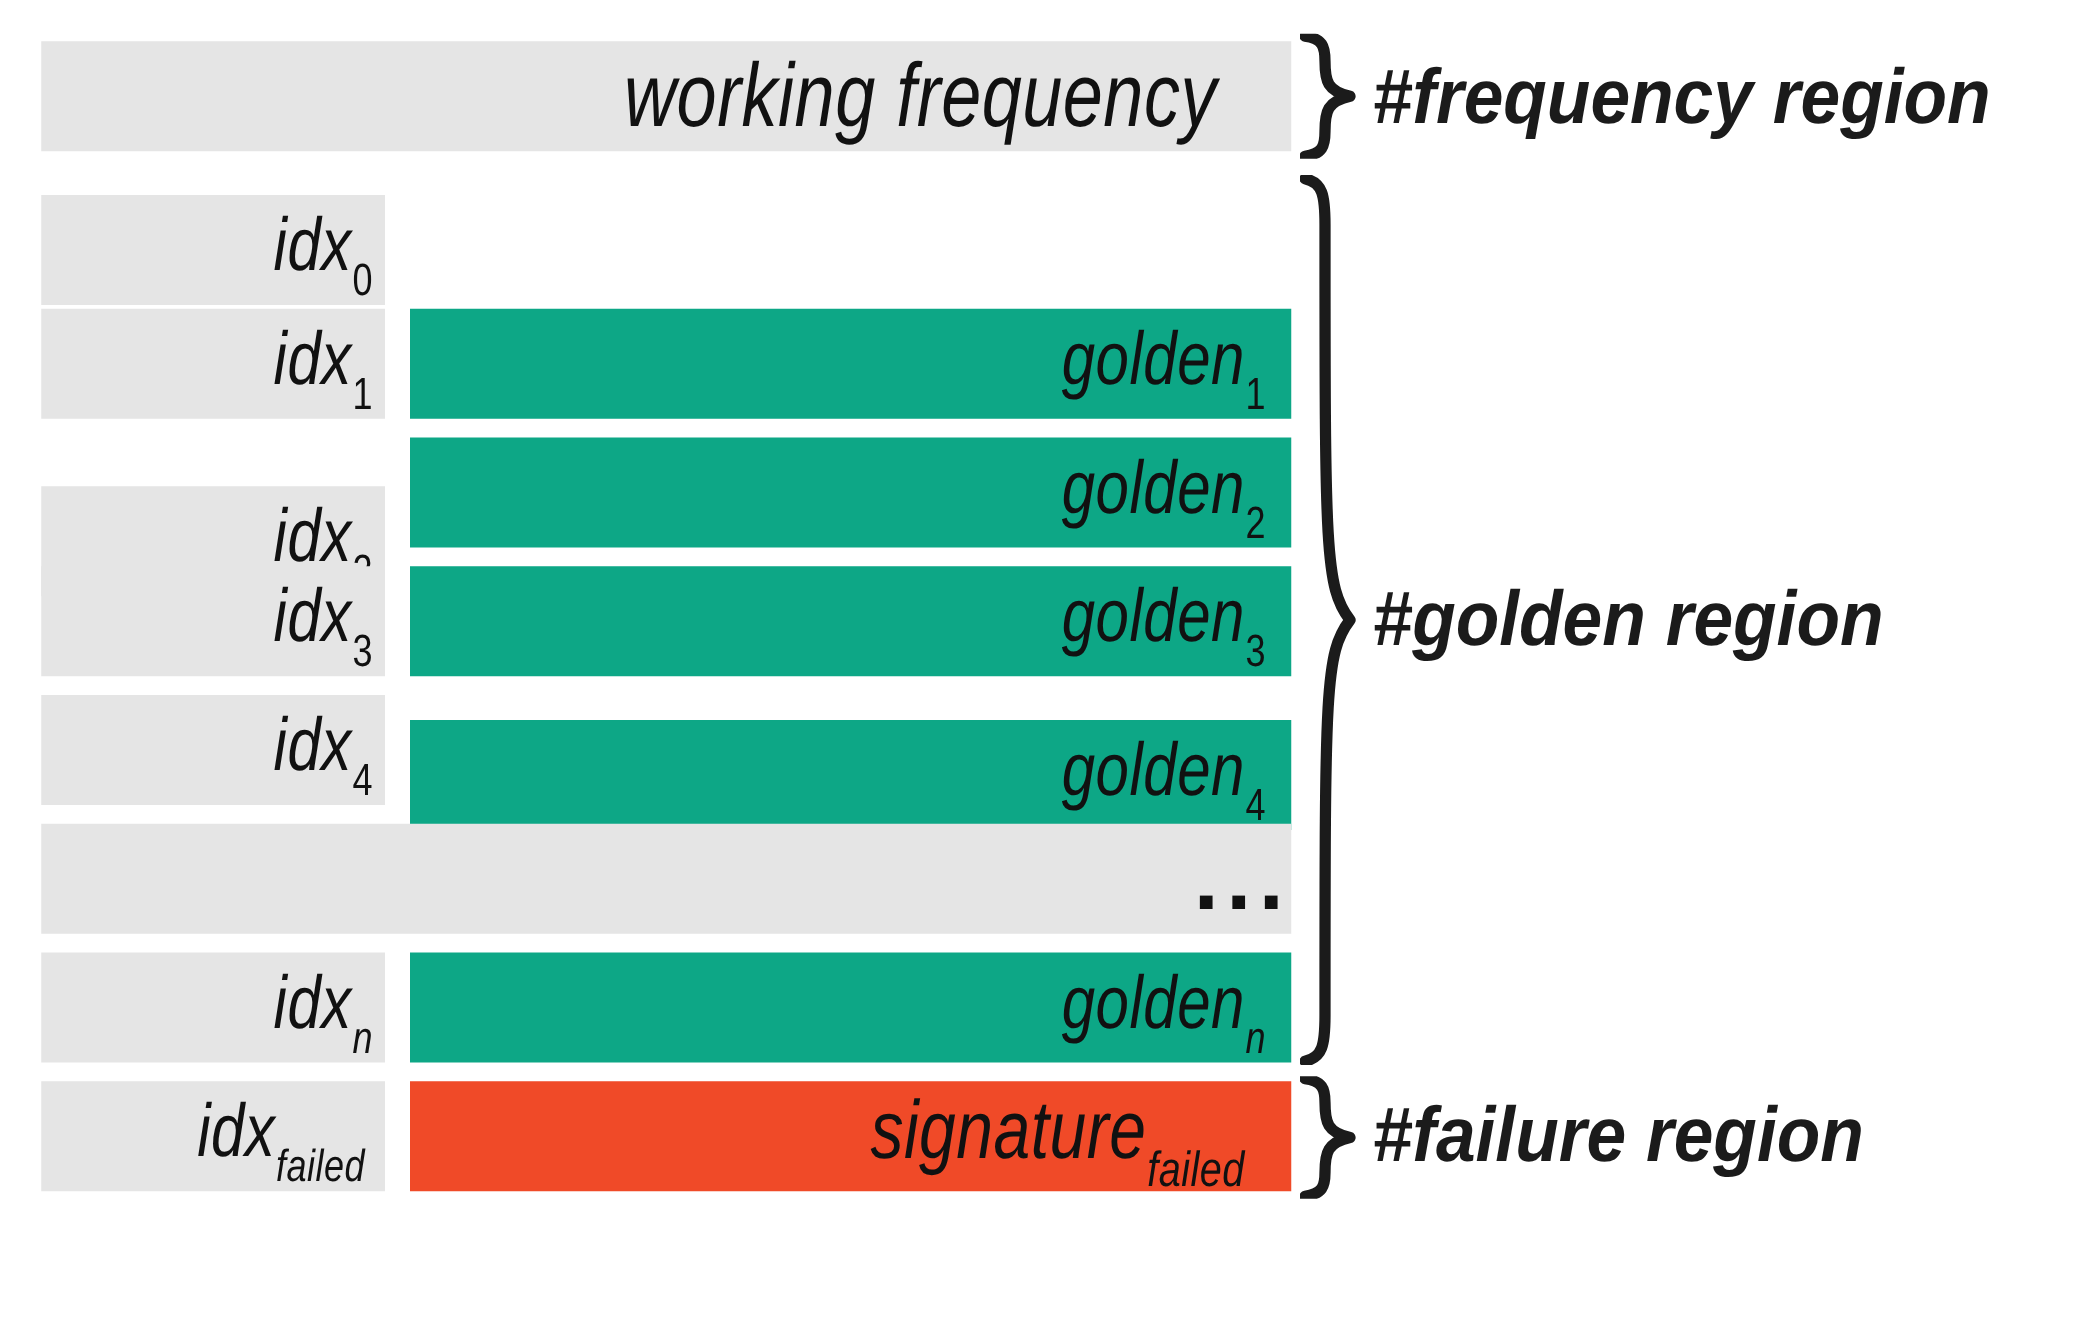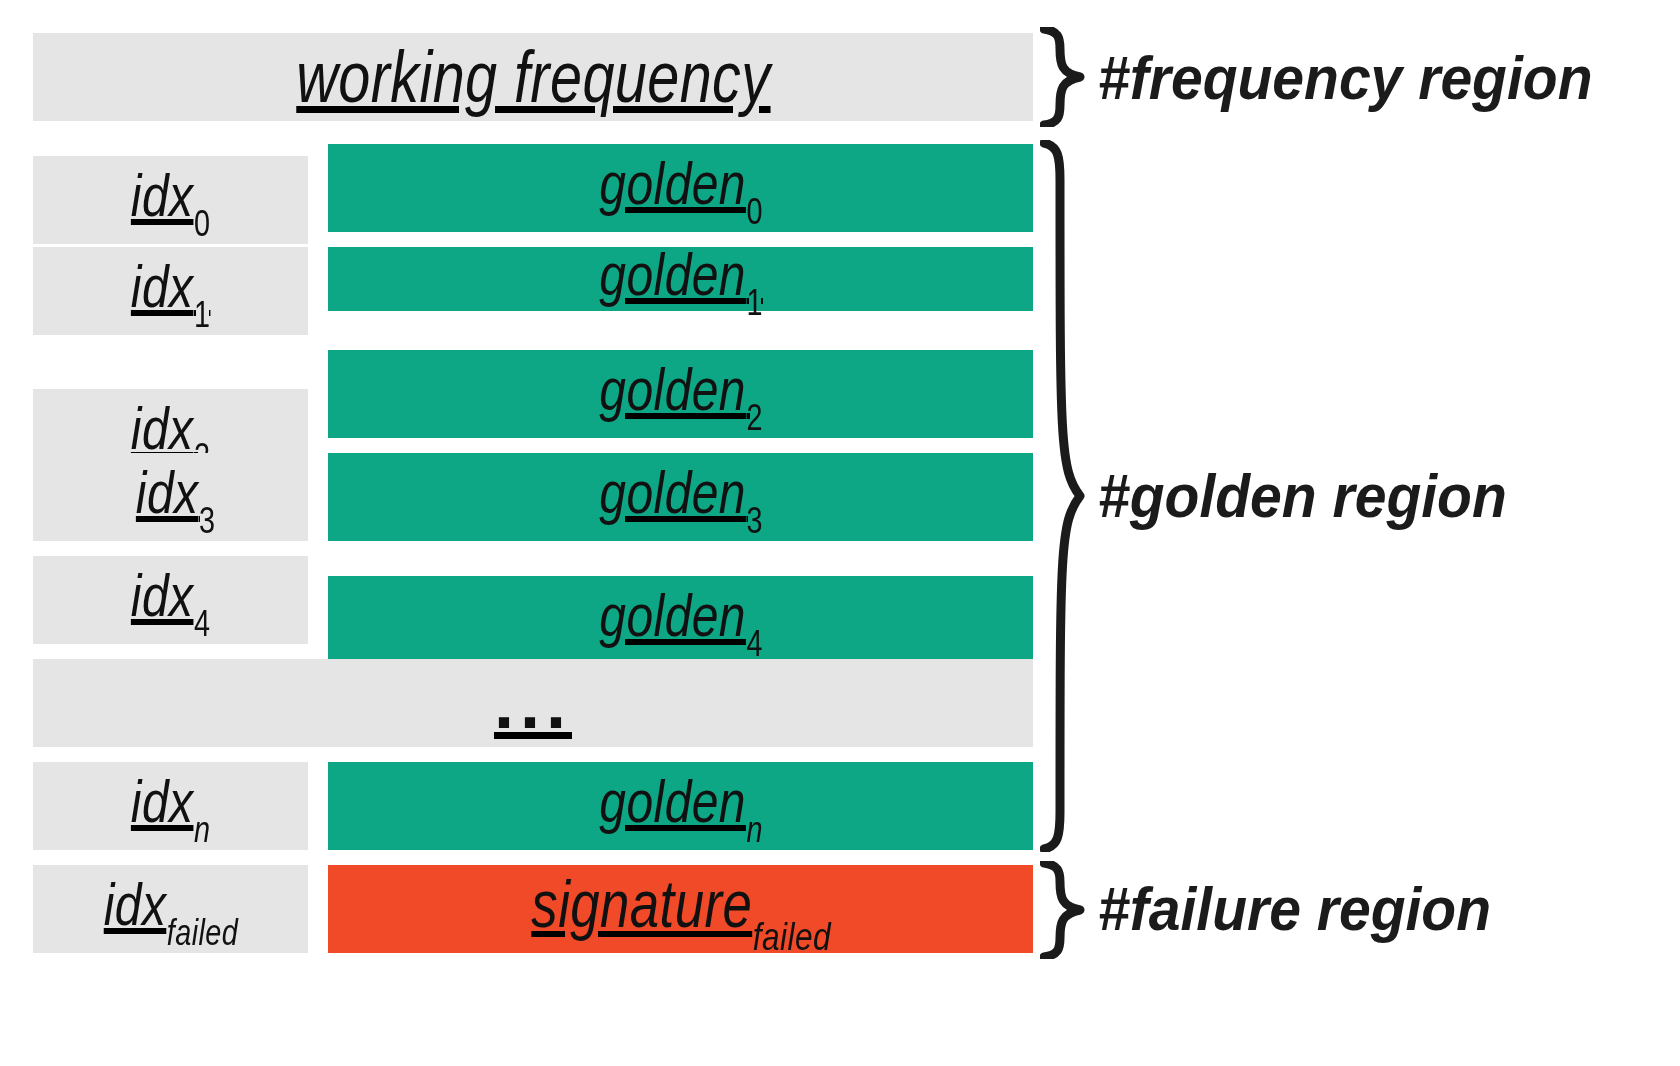--- a/index.html
+++ b/index.html
@@ -19,23 +19,22 @@
     width: 1680px;
     height: 1066px;
     background: #ffffff;
   }
 
   
   .bar {
     position: absolute;
     display: flex;
     align-items: center;
-    justify-content: center;
+    justify-content: flex-end;
     box-sizing: border-box;
-    text-decoration: underline;
   }
   .bar-gray   { background: #e5e5e5; }
   .bar-green  { background: #0da786; }
   .bar-red    { background: #f04a28; }
 
   .bar-label {
     color: #111111;
     font-style: italic;
     font-family: "Liberation Sans", sans-serif;
     font-weight: 400;
@@ -95,28 +94,25 @@
 
 <div class="canvas">
 
   <div class="bar bar-gray" style="left:33px; top:33px; width:1000px; height:88px;">
     <span class="bar-label lbl-freq">working frequency</span>
   </div>
 
   <div class="bar bar-gray" style="left:33px; top:156px; width:275px; height:88px;">
     <span class="bar-label lbl-idx"><span>idx</span><span class="sub">0</span></span>
   </div>
-  <div class="bar bar-green" style="left:328px; top:144px; width:705px; height:88px;">
-    <span class="bar-label lbl-idx"><span>golden</span><span class="sub">0</span></span>
-  </div>
 
   <div class="bar bar-gray" style="left:33px; top:247px; width:275px; height:88px;">
     <span class="bar-label lbl-idx"><span>idx</span><span class="sub">1</span></span>
   </div>
-  <div class="bar bar-green" style="left:328px; top:247px; width:705px; height:64px;">
+  <div class="bar bar-green" style="left:328px; top:247px; width:705px; height:88px;">
     <span class="bar-label lbl-idx"><span>golden</span><span class="sub">1</span></span>
   </div>
 
   <div class="bar bar-gray" style="left:33px; top:350px; width:275px; height:88px;margin-top:39px;">
     <span class="bar-label lbl-idx"><span>idx</span><span class="sub">2</span></span>
   </div>
   <div class="bar bar-green" style="left:328px; top:350px; width:705px; height:88px;">
     <span class="bar-label lbl-idx"><span>golden</span><span class="sub">2</span></span>
   </div>
 

